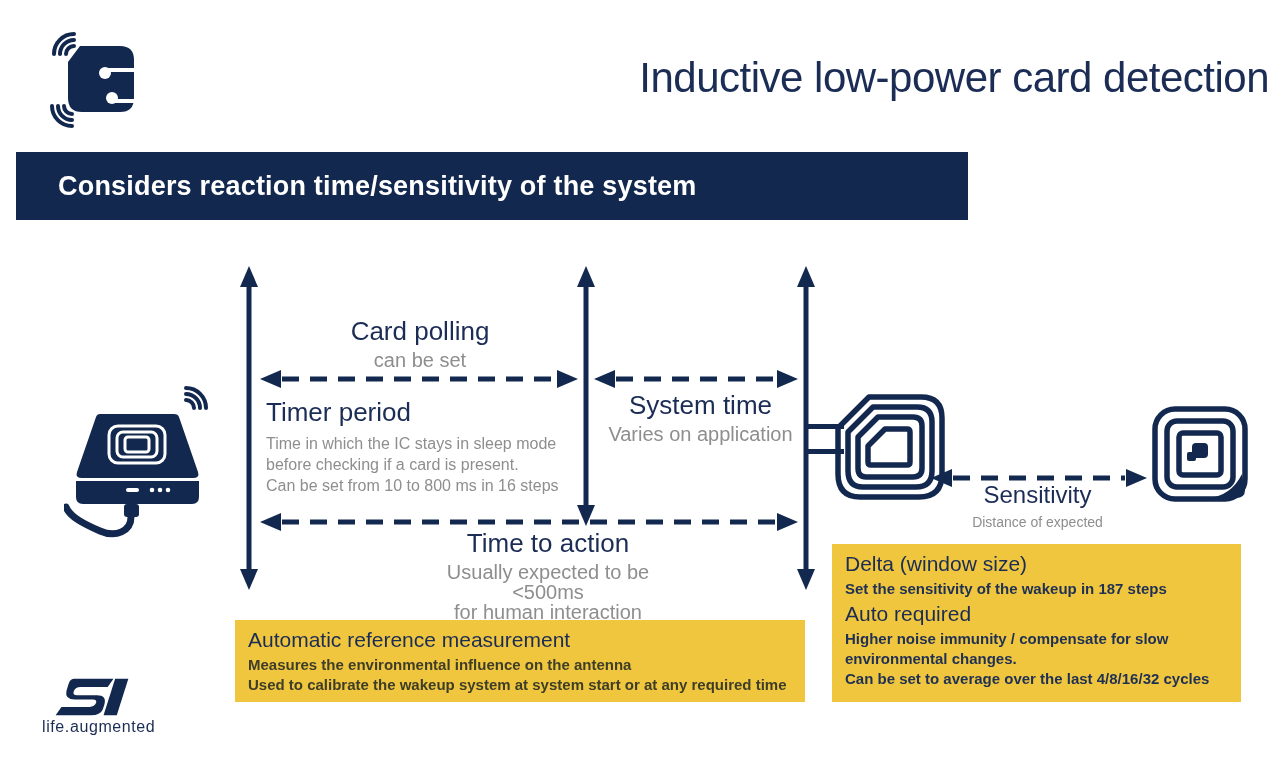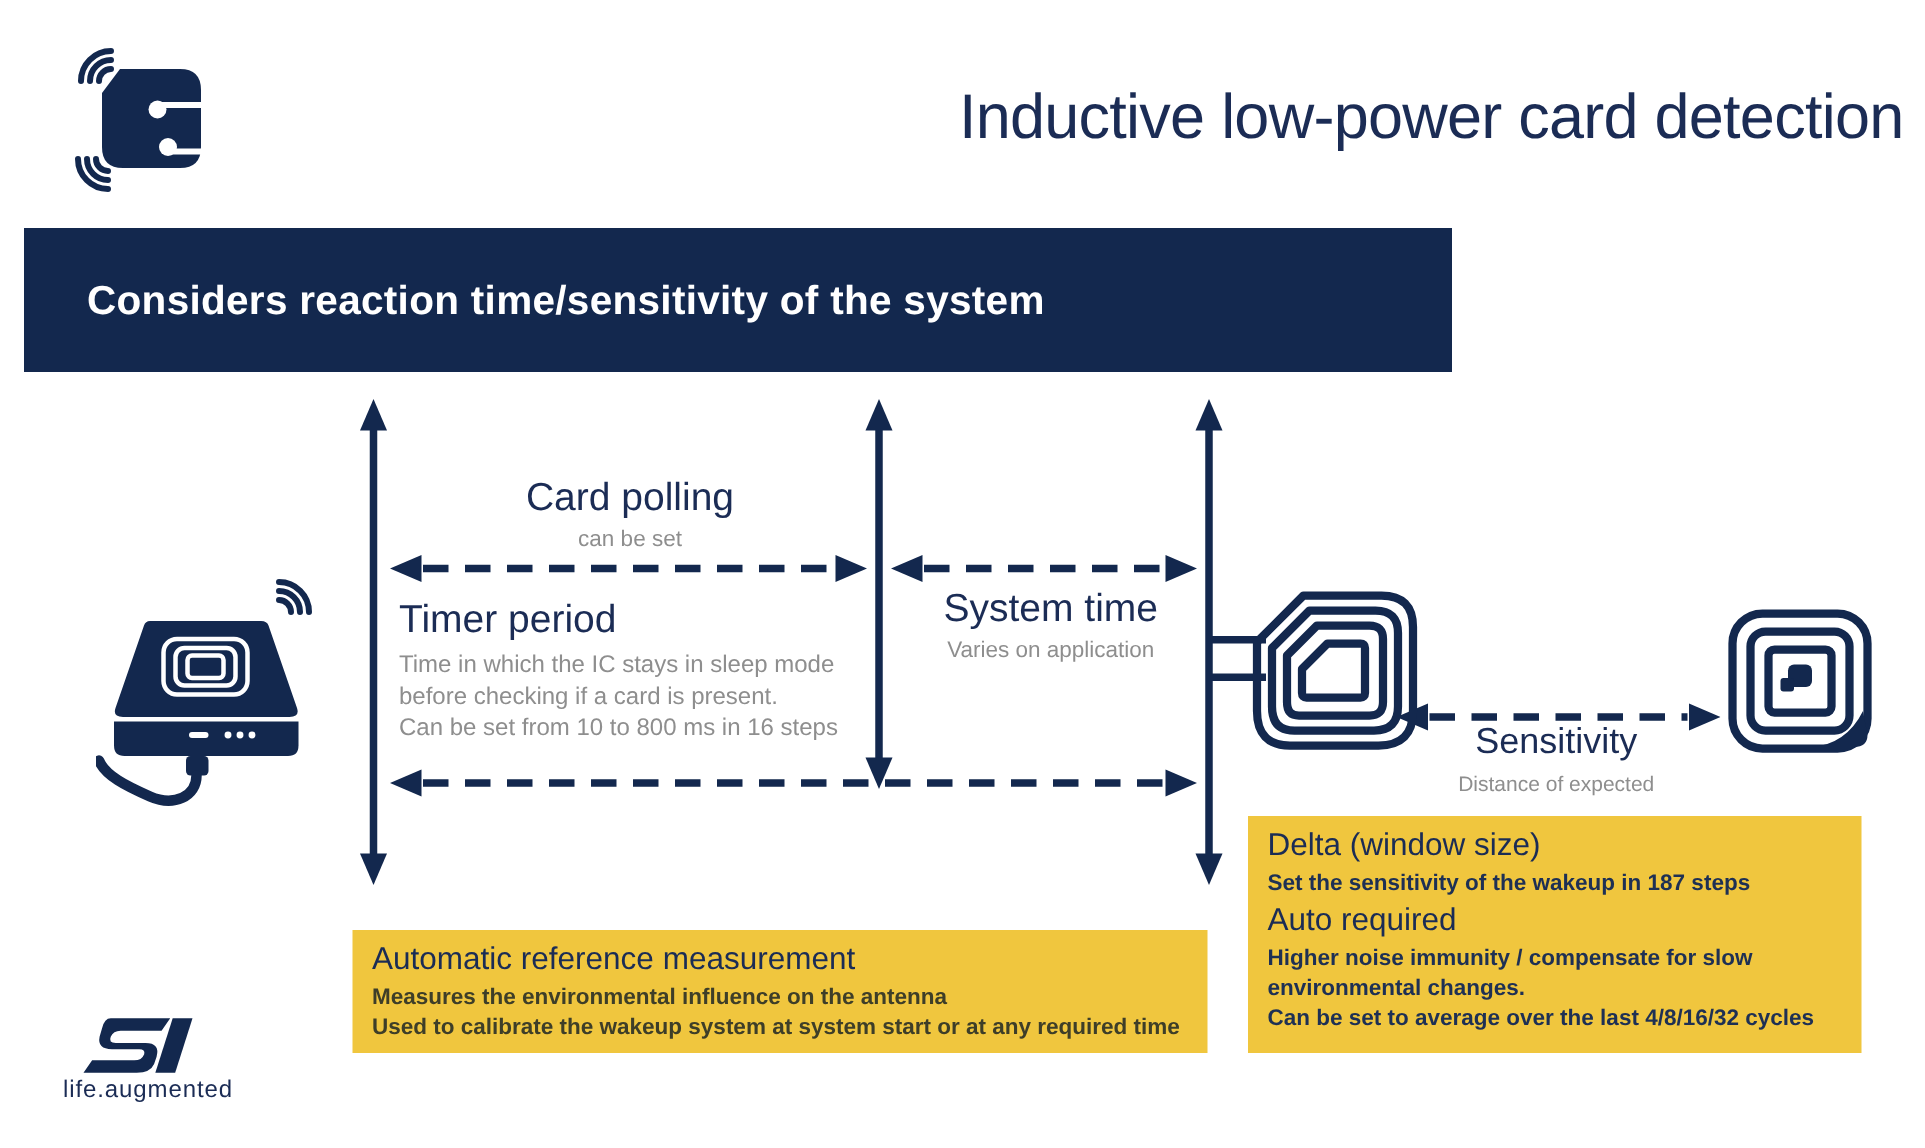--- a/index.html
+++ b/index.html
@@ -5,24 +5,24 @@
   html,body{margin:0;padding:0;background:#ffffff;}
   #slide{
     position:relative;width:1283px;height:765px;background:#ffffff;overflow:hidden;
     font-family:"Liberation Sans","DejaVu Sans",sans-serif;
     text-decoration:underline;
   }
   .abs{position:absolute;}
   .navy{color:#1B2C55;}
   .center{text-align:center;}
   #main-title{right:14px;top:54px;font-size:42px;letter-spacing:-0.5px;color:#1B2C55;white-space:nowrap;}
-  #banner{left:16px;top:152px;width:952px;height:96px;background:#13284E;display:flex;align-items:center;box-sizing:border-box;padding-left:42px;}
+  #banner{left:16px;top:152px;width:952px;height:68px;background:#13284E;display:flex;align-items:center;box-sizing:border-box;padding-left:42px;}
   #banner .txt{color:#ffffff;font-weight:bold;font-size:27px;letter-spacing:0.2px;}
   .h1t{font-size:26px;color:#1B2C55;}
-  .sub{font-size:15px;line-height:20px;color:#8E8E8E;margin-top:3px;}
+  .sub{font-size:20px;line-height:20px;color:#8E8E8E;margin-top:3px;}
   .body-lines{font-size:16px;line-height:21px;color:#8E8E8E;margin-top:5px;}
   .ybox{background:#F0C63E;box-sizing:border-box;padding:5px 13px;}
   .ybox .bt{font-size:21px;color:#1B2C55;line-height:30px;}
   .ybox .bl{font-size:15px;font-weight:bold;line-height:20px;}
   .dark-olive{color:#3E3E28;}
   .navy-b{color:#1E3054;}
   svg{display:block;}
   #tagline{font-size:16px;letter-spacing:0.6px;color:#1B2C55;}
 </style>
 </head>
@@ -106,20 +106,27 @@
       <div>before checking if a card is present.</div>
       <div>Can be set from 10 to 800 ms in 16 steps</div>
     </div>
   </div>
 
   <div class="abs center" style="left:598px;top:390px;width:205px">
     <div class="h1t">System time</div>
     <div class="sub">Varies on application</div>
   </div>
 
+  <div class="abs center" style="left:418px;top:528px;width:260px">
+    <div class="h1t">Time to action</div>
+    <div class="sub">
+      <div>Usually expected to be &lt;500ms</div>
+      <div>for human interaction</div>
+    </div>
+  </div>
 
   <div class="abs center" style="left:945px;top:481px;width:185px">
     <div style="font-size:24px" class="navy">Sensitivity</div>
     <div class="sub" style="font-size:14px">Distance of expected</div>
   </div>
 
   <div class="abs ybox" style="left:235px;top:620px;width:570px;height:82px">
     <div class="bt">Automatic reference measurement</div>
     <div class="bl dark-olive">Measures the environmental influence on the antenna</div>
     <div class="bl dark-olive">Used to calibrate the wakeup system at system start or at any required time</div>

